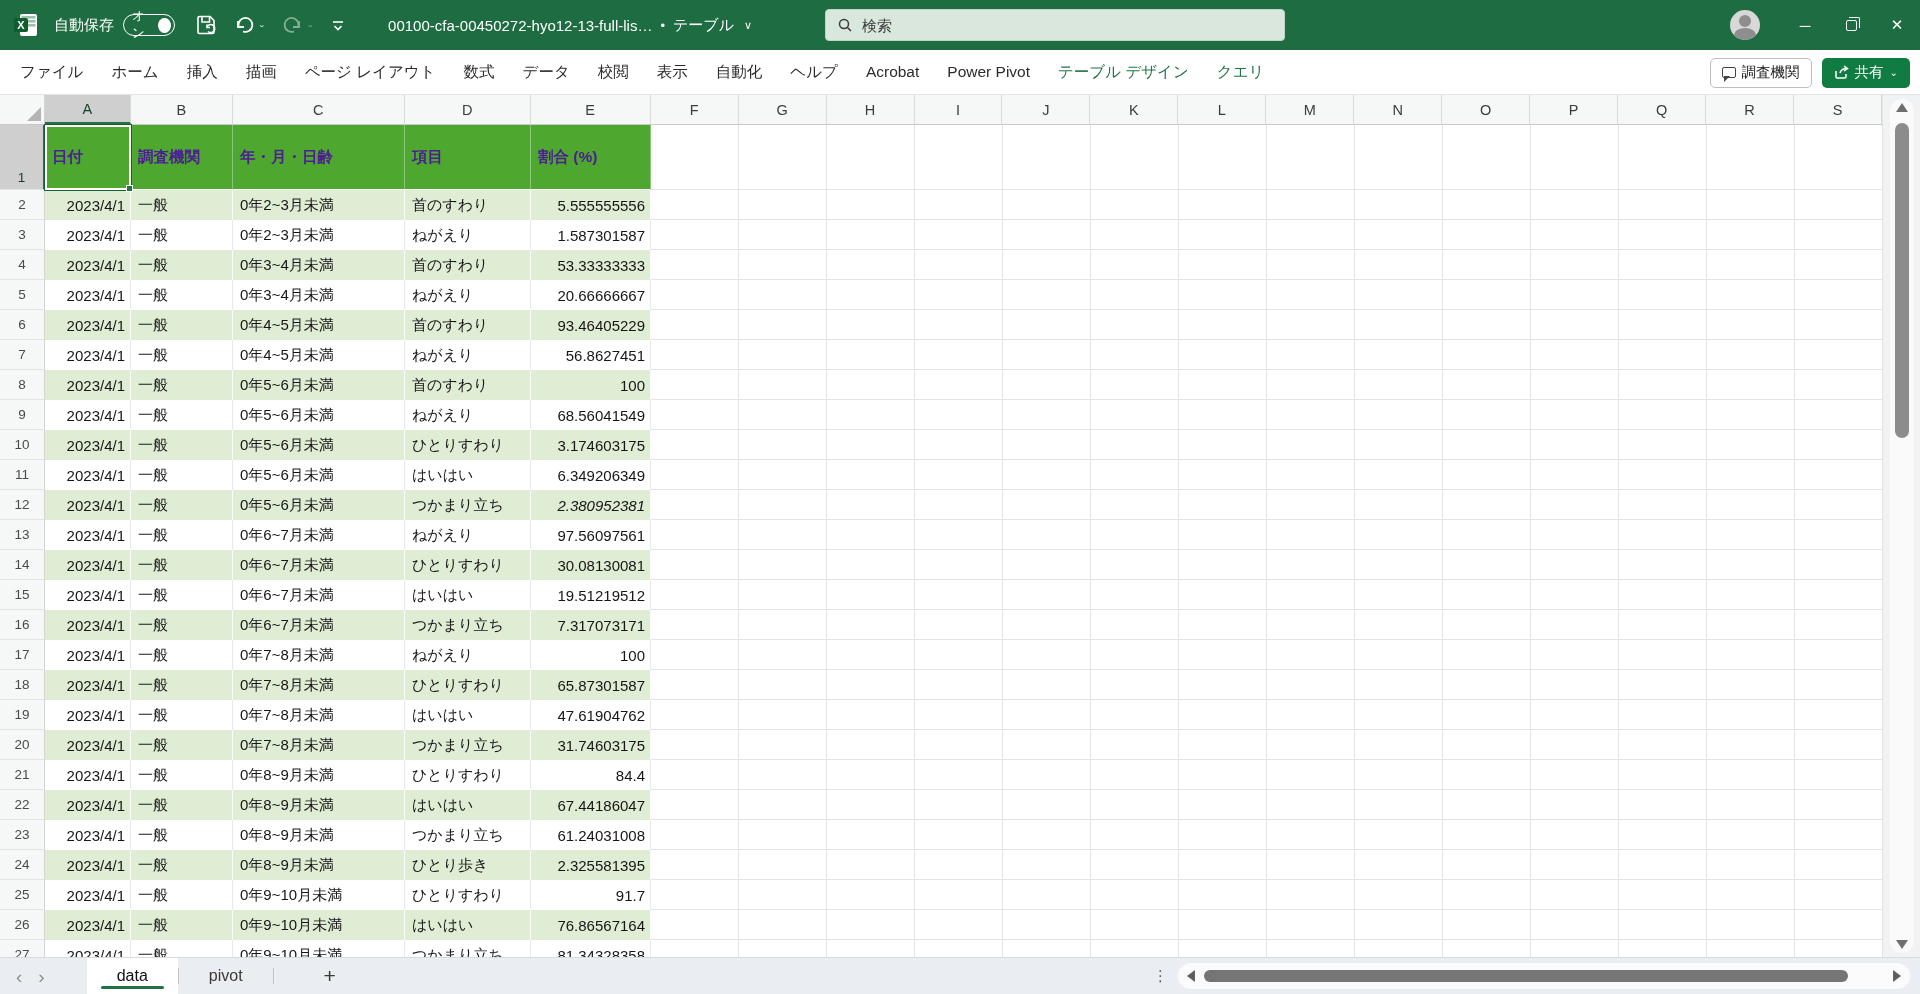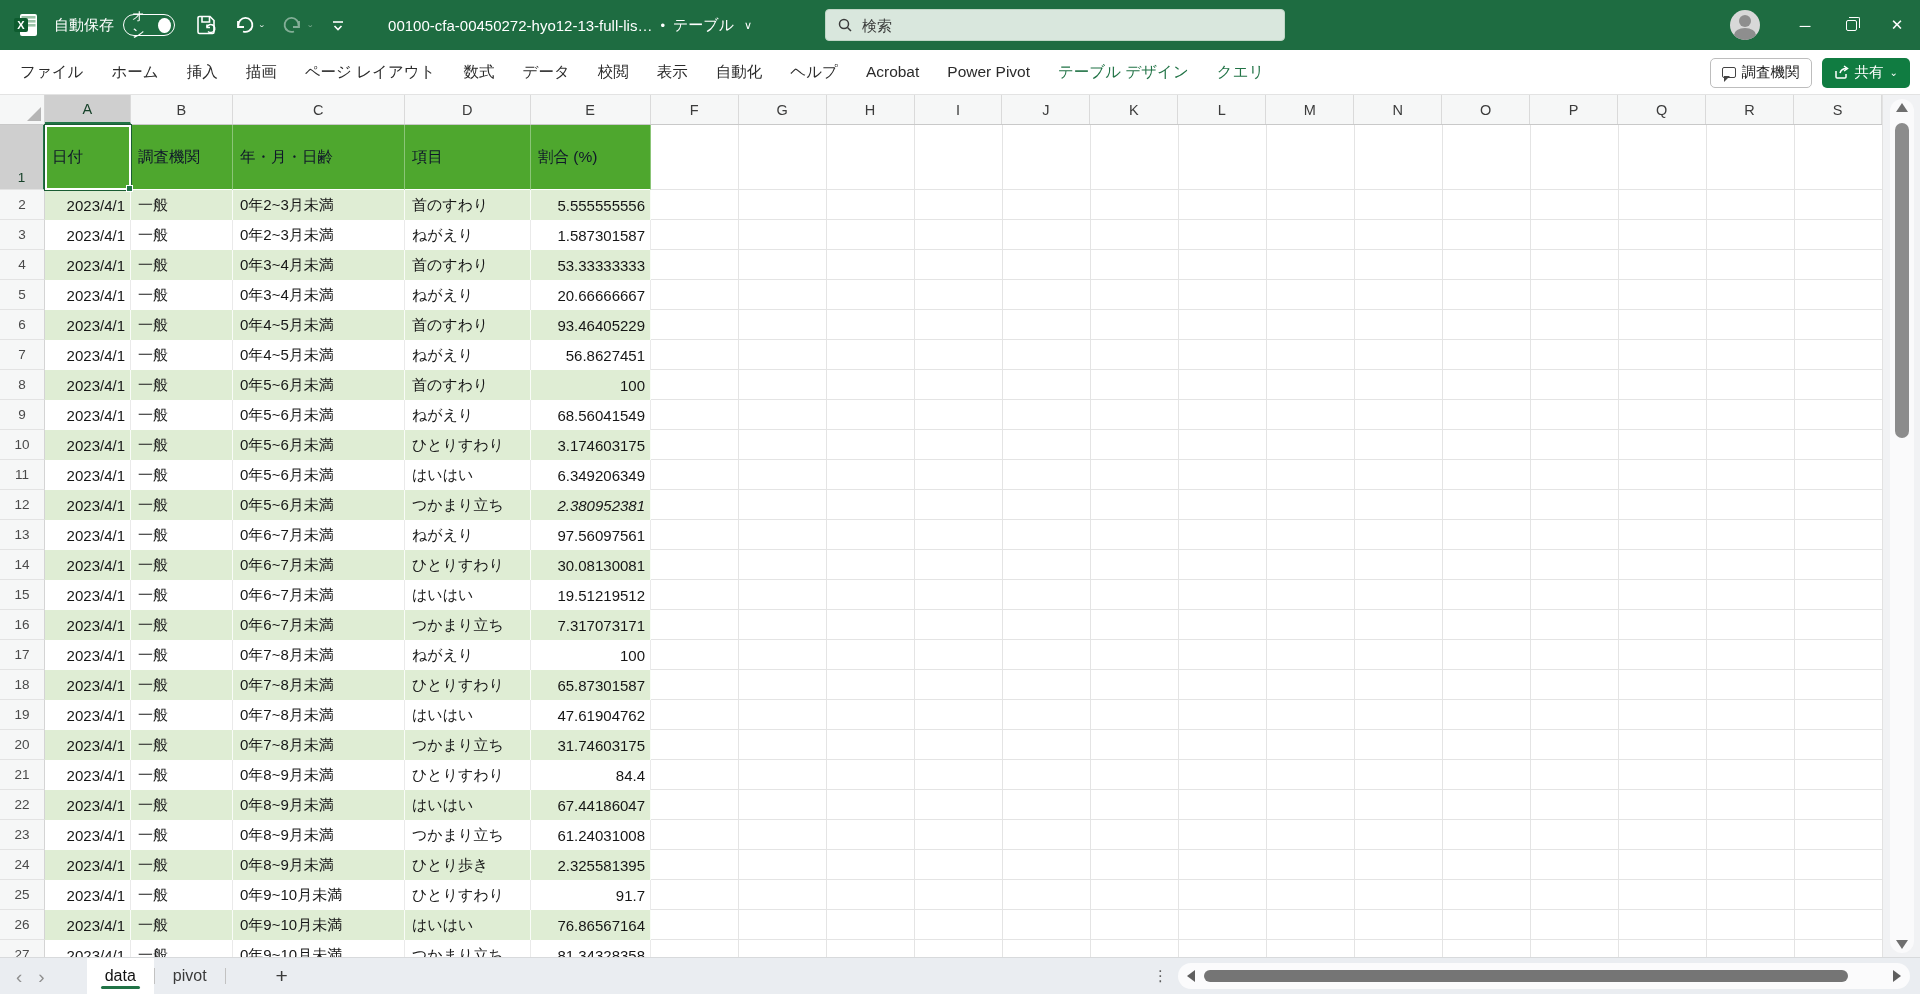--- a/index.html
+++ b/index.html
@@ -74,21 +74,21 @@
   .row { display:flex; width:1882px; }
   .rowhdr { width:45px; flex:0 0 45px; background:#F6F7F7; border-right:1px solid #D4D4D4;
     border-bottom:1px solid #E3E3E3; display:flex; align-items:center; justify-content:center;
     font-size:13.5px; color:#4a4a4a; cursor:pointer; }
   .row.hdr .rowhdr { align-items:flex-end; padding-bottom:4px; background:#CFCFCF;
     border-right:2px solid var(--c-accent,#217346); color:#17422a; }
   .c { height:100%; display:flex; align-items:center; padding:0 5px 0 7px; font-size:15px;
     color:#161616; white-space:nowrap; overflow:hidden; border-right:1px solid #EAEAEA; cursor:cell; }
   .c.right { justify-content:flex-end; padding-right:5px; }
   .row.band .c { background:var(--c-band,#DFEDD4); border-right-color:rgba(255,255,255,.8); }
-  .row.hdr .c { background:var(--c-table-header,#4EA72E); color:#0f172a; font-weight:400;
+  .row.hdr .c { background:var(--c-table-header,#4EA72E); color:#4c1d95; font-weight:700;
     font-size:15.5px; border-right:1px solid rgba(255,255,255,.35); border-bottom:1px solid #fff; }
   .empty { height:100%; border-bottom:1px solid #E4E4E4; background:
     repeating-linear-gradient(to right, transparent 0, transparent 87px, #E4E4E4 87px, #E4E4E4 88px); cursor:cell; }
   .selection { position:absolute; left:45px; top:30px; width:86px; height:65px;
     border:2px solid #fff; outline:1px solid #1a5c33; pointer-events:none; }
   .selection .handle { position:absolute; right:-4px; bottom:-4px; width:7px; height:7px;
     background:var(--c-accent,#217346); border:1px solid #fff; }
 
   
   .vscroll { width:38px; background:#F1F2F4; border-left:1px solid #E2E2E2; display:flex;
@@ -100,21 +100,21 @@
   .vs-down { bottom:8px; border-top:9px solid #6f6f6f; border-bottom:none; }
   .vs-thumb { position:absolute; left:12px; top:28px; width:14px; height:315px;
     background:var(--c-scroll-thumb,#8C8C8C); border-radius:7px; cursor:grab; }
 
   
   .bottombar { height:37px; background:#EAEDF1; display:flex; align-items:center; flex:0 0 auto;
     position:relative; border-top:1px solid #D8DADC; }
   .nav-arrows { display:flex; align-items:center; gap:16px; padding:0 14px 0 16px; }
   .nav-arrow { font-size:19px; color:#8f8f8f; cursor:pointer; line-height:1; }
   .sheet-tabs { display:flex; align-items:stretch; height:100%; margin-left:28px; }
-  .stab { position:relative; display:flex; align-items:center; padding:0 18px; font-size:16px;
+  .stab { position:relative; display:flex; align-items:center; padding:0 30px; font-size:16px;
     color:#3a3a3a; cursor:pointer; }
   .stab.active { background:#fff; color:#111; }
   .stab.active .underline { position:absolute; left:14px; right:14px; bottom:5px; height:3px;
     background:var(--c-accent,#217346); border-radius:2px; }
   .tab-div { width:1px; height:16px; background:#C2C2C2; align-self:center; }
   .plus-btn { font-size:21px; color:#3a3a3a; padding:0 14px; margin-left:36px; cursor:pointer; }
   .bb-spacer { flex:1; }
   .splitter { color:#5f5f5f; font-size:15px; letter-spacing:0; margin-right:10px; cursor:col-resize; }
   .hscroll { position:relative; width:732px; height:26px; background:#FBFBFC; border-radius:13px;
     margin-right:10px; }

